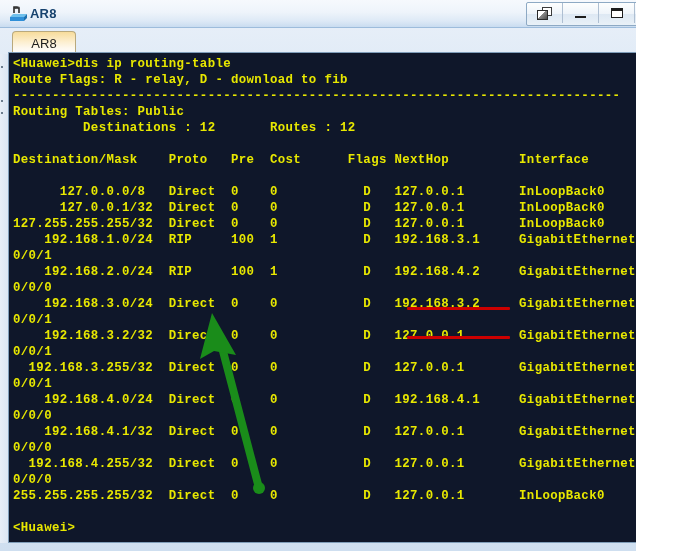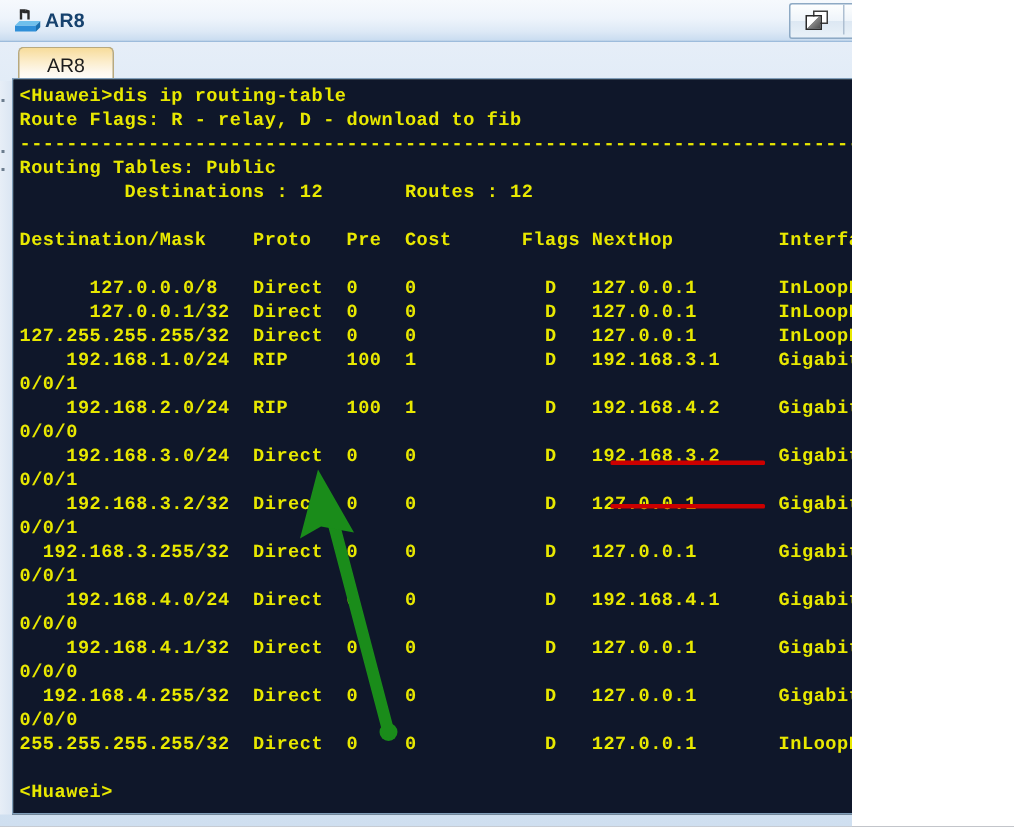--- a/index.html
+++ b/index.html
@@ -9,21 +9,21 @@
   }
   body {
     width: 676px;
     height: 551px;
     font-family: "Liberation Sans", sans-serif;
     overflow: hidden;
   }
 
   #app-window {
     position: relative;
-    width: 568px;
+    width: 636px;
     height: 551px;
     box-sizing: border-box;
     background: linear-gradient(to bottom, #f3f7fc 0%, #eef4fa 35%, #dde9f5 75%, #cfdff0 100%);
     overflow: hidden;
     padding-left: 16px;
   }
 
   
   #title-bar {
     position: absolute;

